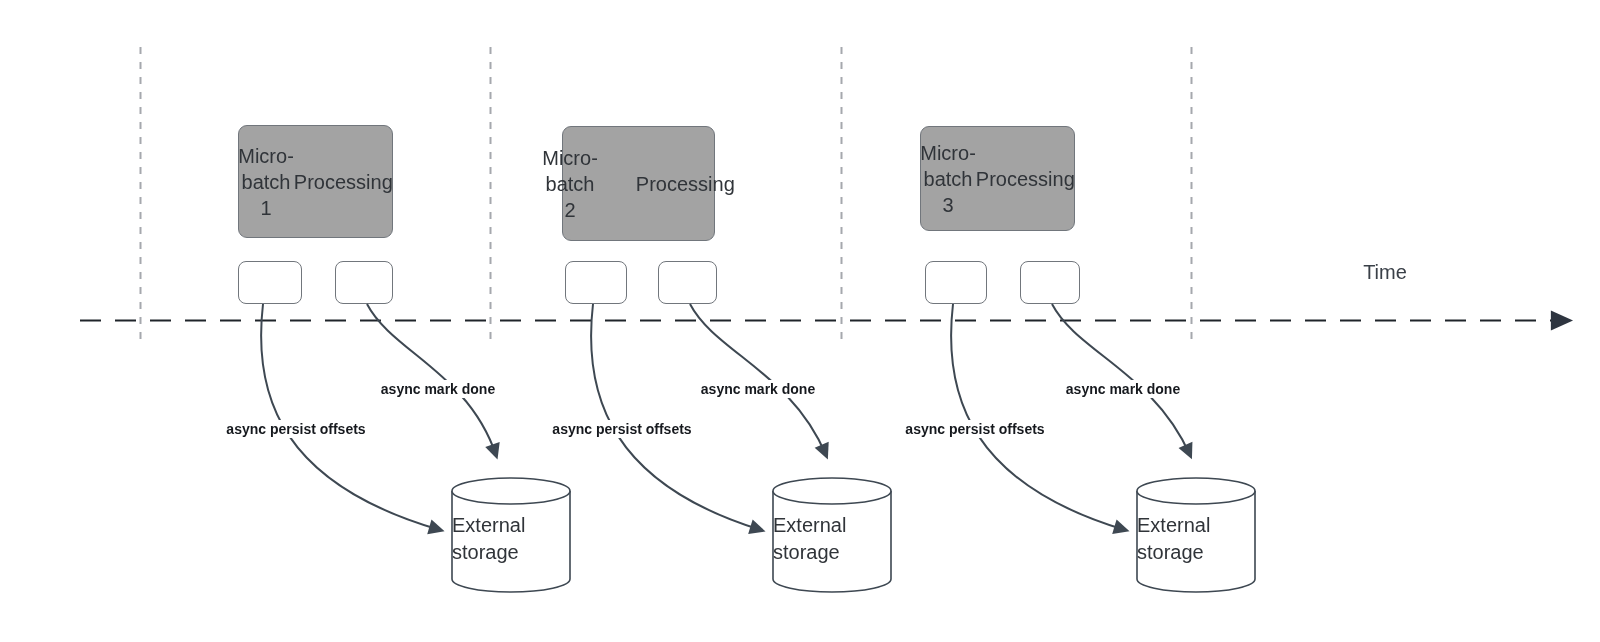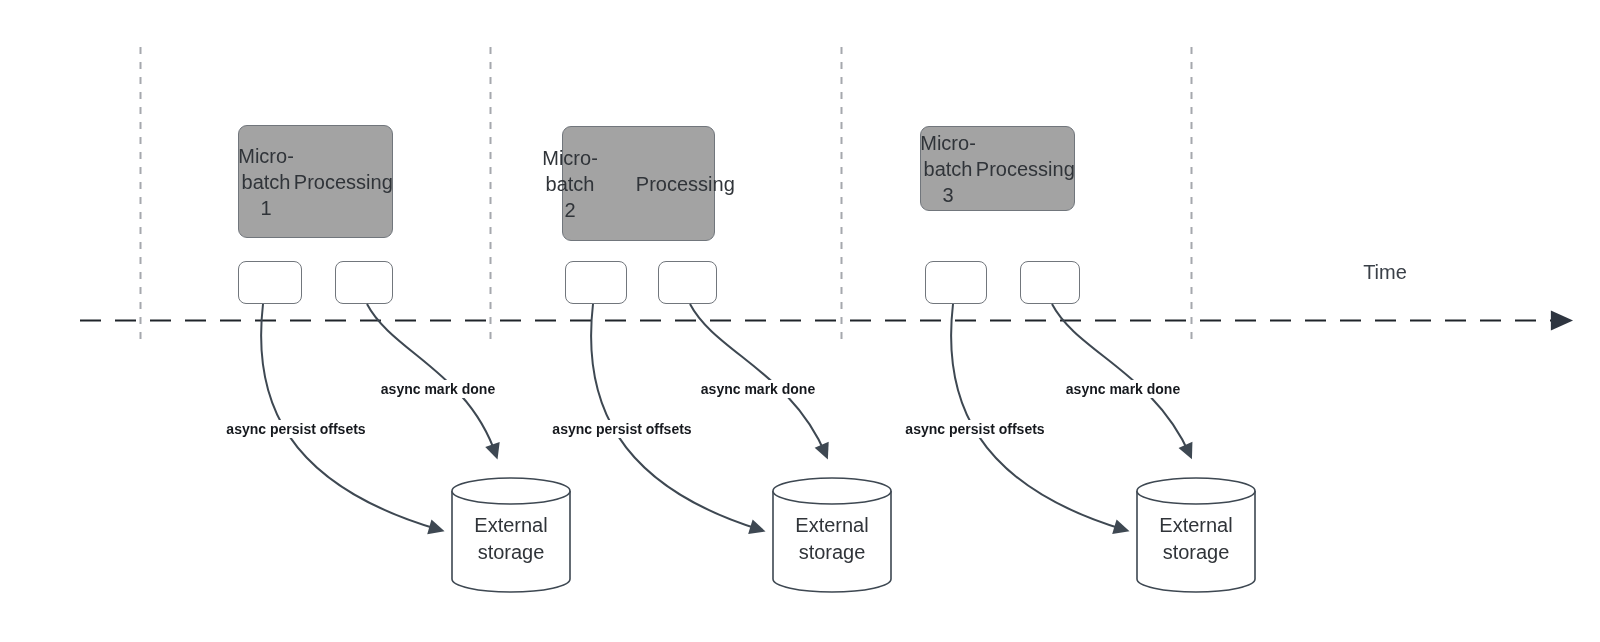--- a/index.html
+++ b/index.html
@@ -50,21 +50,20 @@
     font-size: 14px;
     font-weight: 700;
     color: #16191e;
     background: #ffffff;
     padding: 1px 3px;
     white-space: nowrap;
   }
   .storage-label {
     position: absolute;
     width: 118px;
-    text-align: center;
     font-size: 20px;
     line-height: 27px;
     color: #303439;
   }
   .time-label {
     position: absolute;
     font-size: 20px;
     color: #3a4048;
     white-space: nowrap;
     transform: translate(-50%, -50%);
@@ -76,21 +75,21 @@
 <div class="canvas">
 
   <div class="batch-box" style="left:238px; top:125px; width:155px; height:113px;">
     <span>Micro-batch 1</span>
     <span>Processing</span>
   </div>
   <div class="batch-box" style="left:562px; top:126px; width:153px; height:115px;gap:38px;">
     <span>Micro-batch 2</span>
     <span>Processing</span>
   </div>
-  <div class="batch-box" style="left:920px; top:126px; width:155px; height:85px;">
+  <div class="batch-box" style="left:920px; top:126px; width:155px; height:105px;">
     <span>Micro-batch 3</span>
     <span>Processing</span>
   </div>
 
   <div class="task-box" style="left:238px; top:261px; width:64px; height:43px;"></div>
   <div class="task-box" style="left:335px; top:261px; width:58px; height:43px;"></div>
   <div class="task-box" style="left:565px; top:261px; width:62px; height:43px;"></div>
   <div class="task-box" style="left:658px; top:261px; width:59px; height:43px;"></div>
   <div class="task-box" style="left:925px; top:261px; width:62px; height:43px;"></div>
   <div class="task-box" style="left:1020px; top:261px; width:60px; height:43px;"></div>

